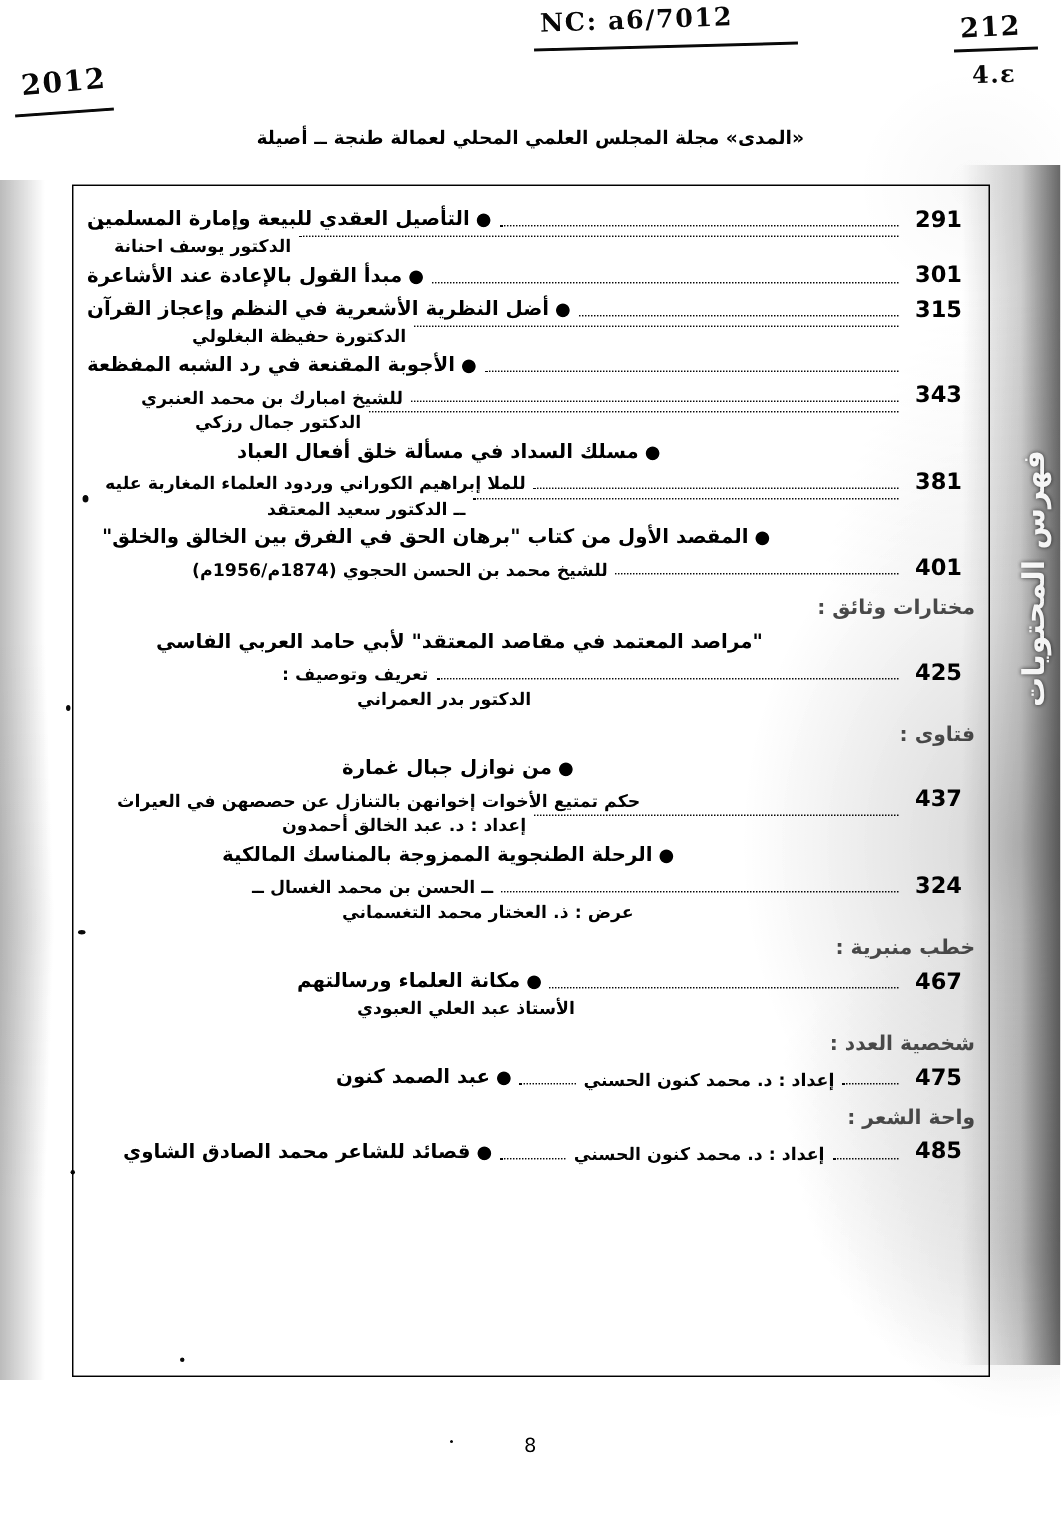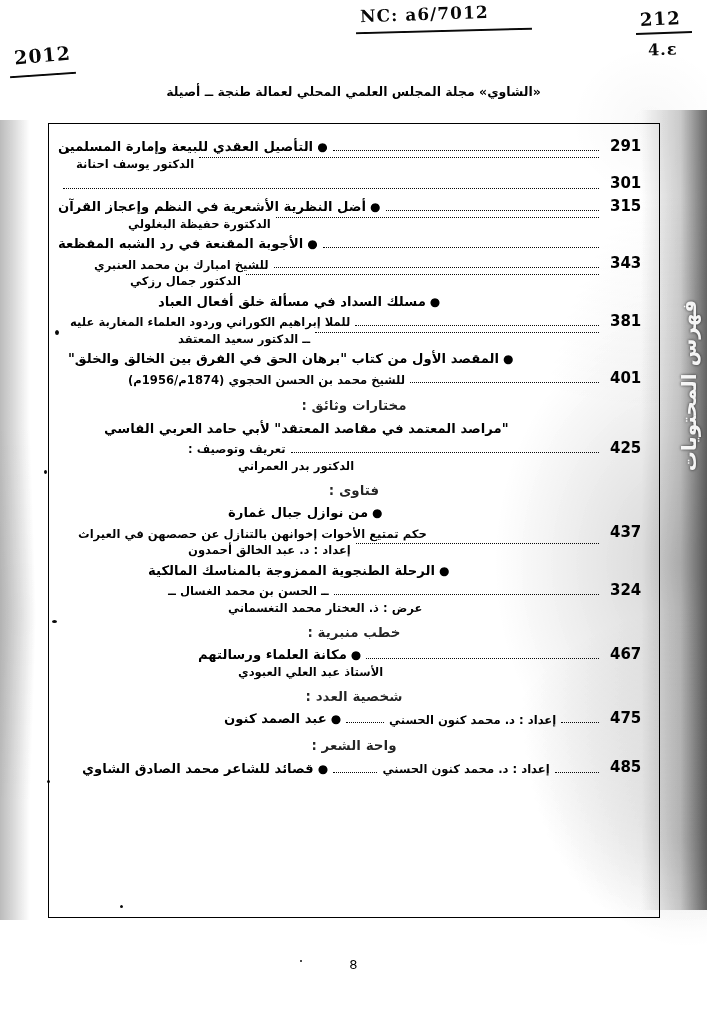--- a/index.html
+++ b/index.html
@@ -190,22 +190,21 @@
     border-bottom: 1.4px dotted #1a1a1a;
     height: 0;
     margin: 0 5px 5px 5px;
   }
 
   
   .section-head {
     font-family: "DejaVu Sans", sans-serif;
     font-size: 13.5px;
     font-weight: 700;
-    color: #0f172a;
-    text-align: center;
+    color: #b91c1c;
     margin: 9px 0 4px 0;
     opacity: 0.88;
   }
 
   
   .spine {
     position: absolute;
     right: 6px;
     top: 300px;
     writing-mode: vertical-rl;
@@ -256,21 +255,21 @@
 <div class="hand" id="hw-code">NC: a6/7012</div>
 <div id="hw-code-underline"></div>
 
 <div class="hand" id="hw-page-no">212</div>
 <div id="hw-page-no-underline"></div>
 <div class="hand" id="hw-fraction">4.ε</div>
 
 <div class="hand" id="hw-year">2012</div>
 <div id="hw-year-underline"></div>
 
-<div class="running-head">«الشاوي» مجلة المجلس العلمي المحلي لعمالة طنجة ــ أصيلة</div>
+<div class="running-head">«المدى» مجلة المجلس العلمي المحلي لعمالة طنجة ــ أصيلة</div>
 
 <div class="frame"></div>
 
 <div class="toc">
 
   <div class="entry">
     <div class="row">
       <div class="pageno">291</div>
       <div class="leader"></div>
       <div class="title"><span class="bullet">●</span><span>التأصيل العقدي للبيعة وإمارة المسلمين</span></div>
@@ -280,20 +279,21 @@
       <div class="author-leader"></div>
       <div class="author">الدكتور يوسف احنانة</div>
       <div style="flex:0 0 18px;"></div>
     </div>
   </div>
 
   <div class="entry">
     <div class="row">
       <div class="pageno">301</div>
       <div class="leader"></div>
+      <div class="title"><span class="bullet">●</span><span>مبدأ القول بالإعادة عند الأشاعرة</span></div>
     </div>
   </div>
 
   <div class="entry">
     <div class="row">
       <div class="pageno">315</div>
       <div class="leader"></div>
       <div class="title"><span class="bullet">●</span><span>أضل النظرية الأشعرية في النظم وإعجاز القرآن</span></div>
     </div>
     <div class="author-line">

